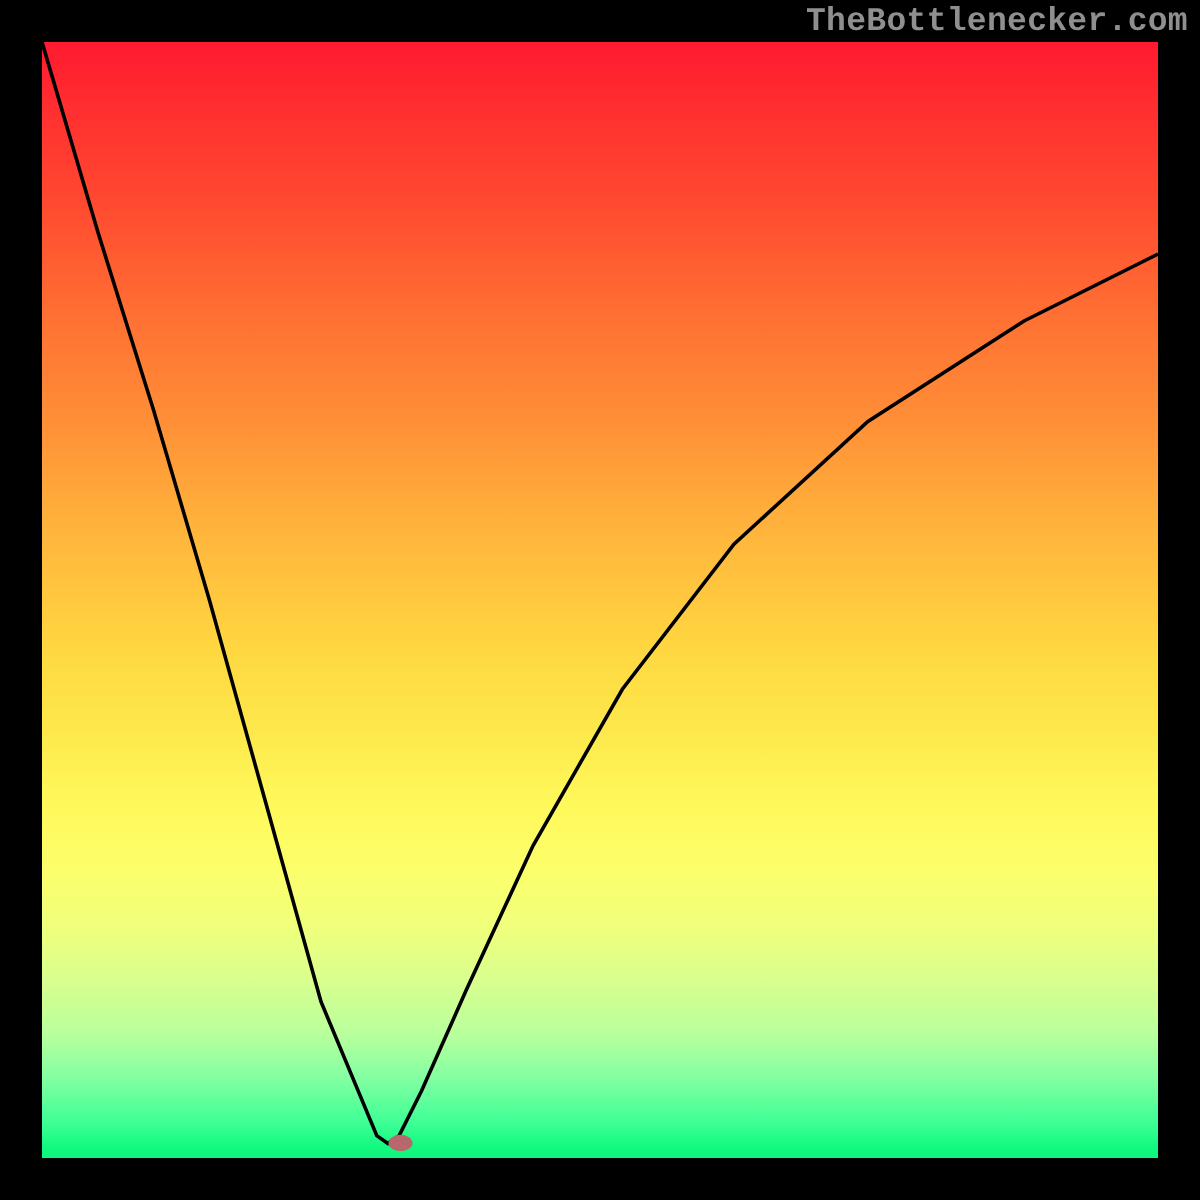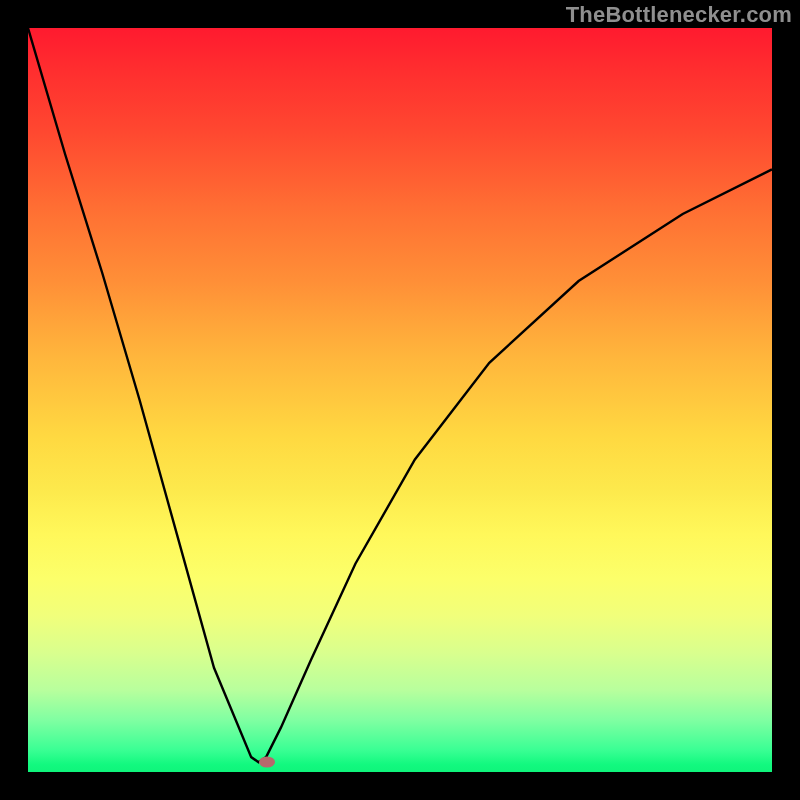--- a/index.html
+++ b/index.html
@@ -9,20 +9,21 @@
     height: 800px;
     background: #000;
     font-family: Arial, Helvetica, sans-serif;
     overflow: hidden;
   }
   .frame {
     position: relative;
     width: 800px;
     height: 793px;
     background: #000;
+    font-family: Liberation Mono, monospace;
   }
   .watermark {
     position: absolute;
     top: 2px;
     right: 8px;
     color: #8f8f8f;
     font-size: 22px;
     font-weight: 600;
     letter-spacing: 0.2px;
     z-index: 5;

